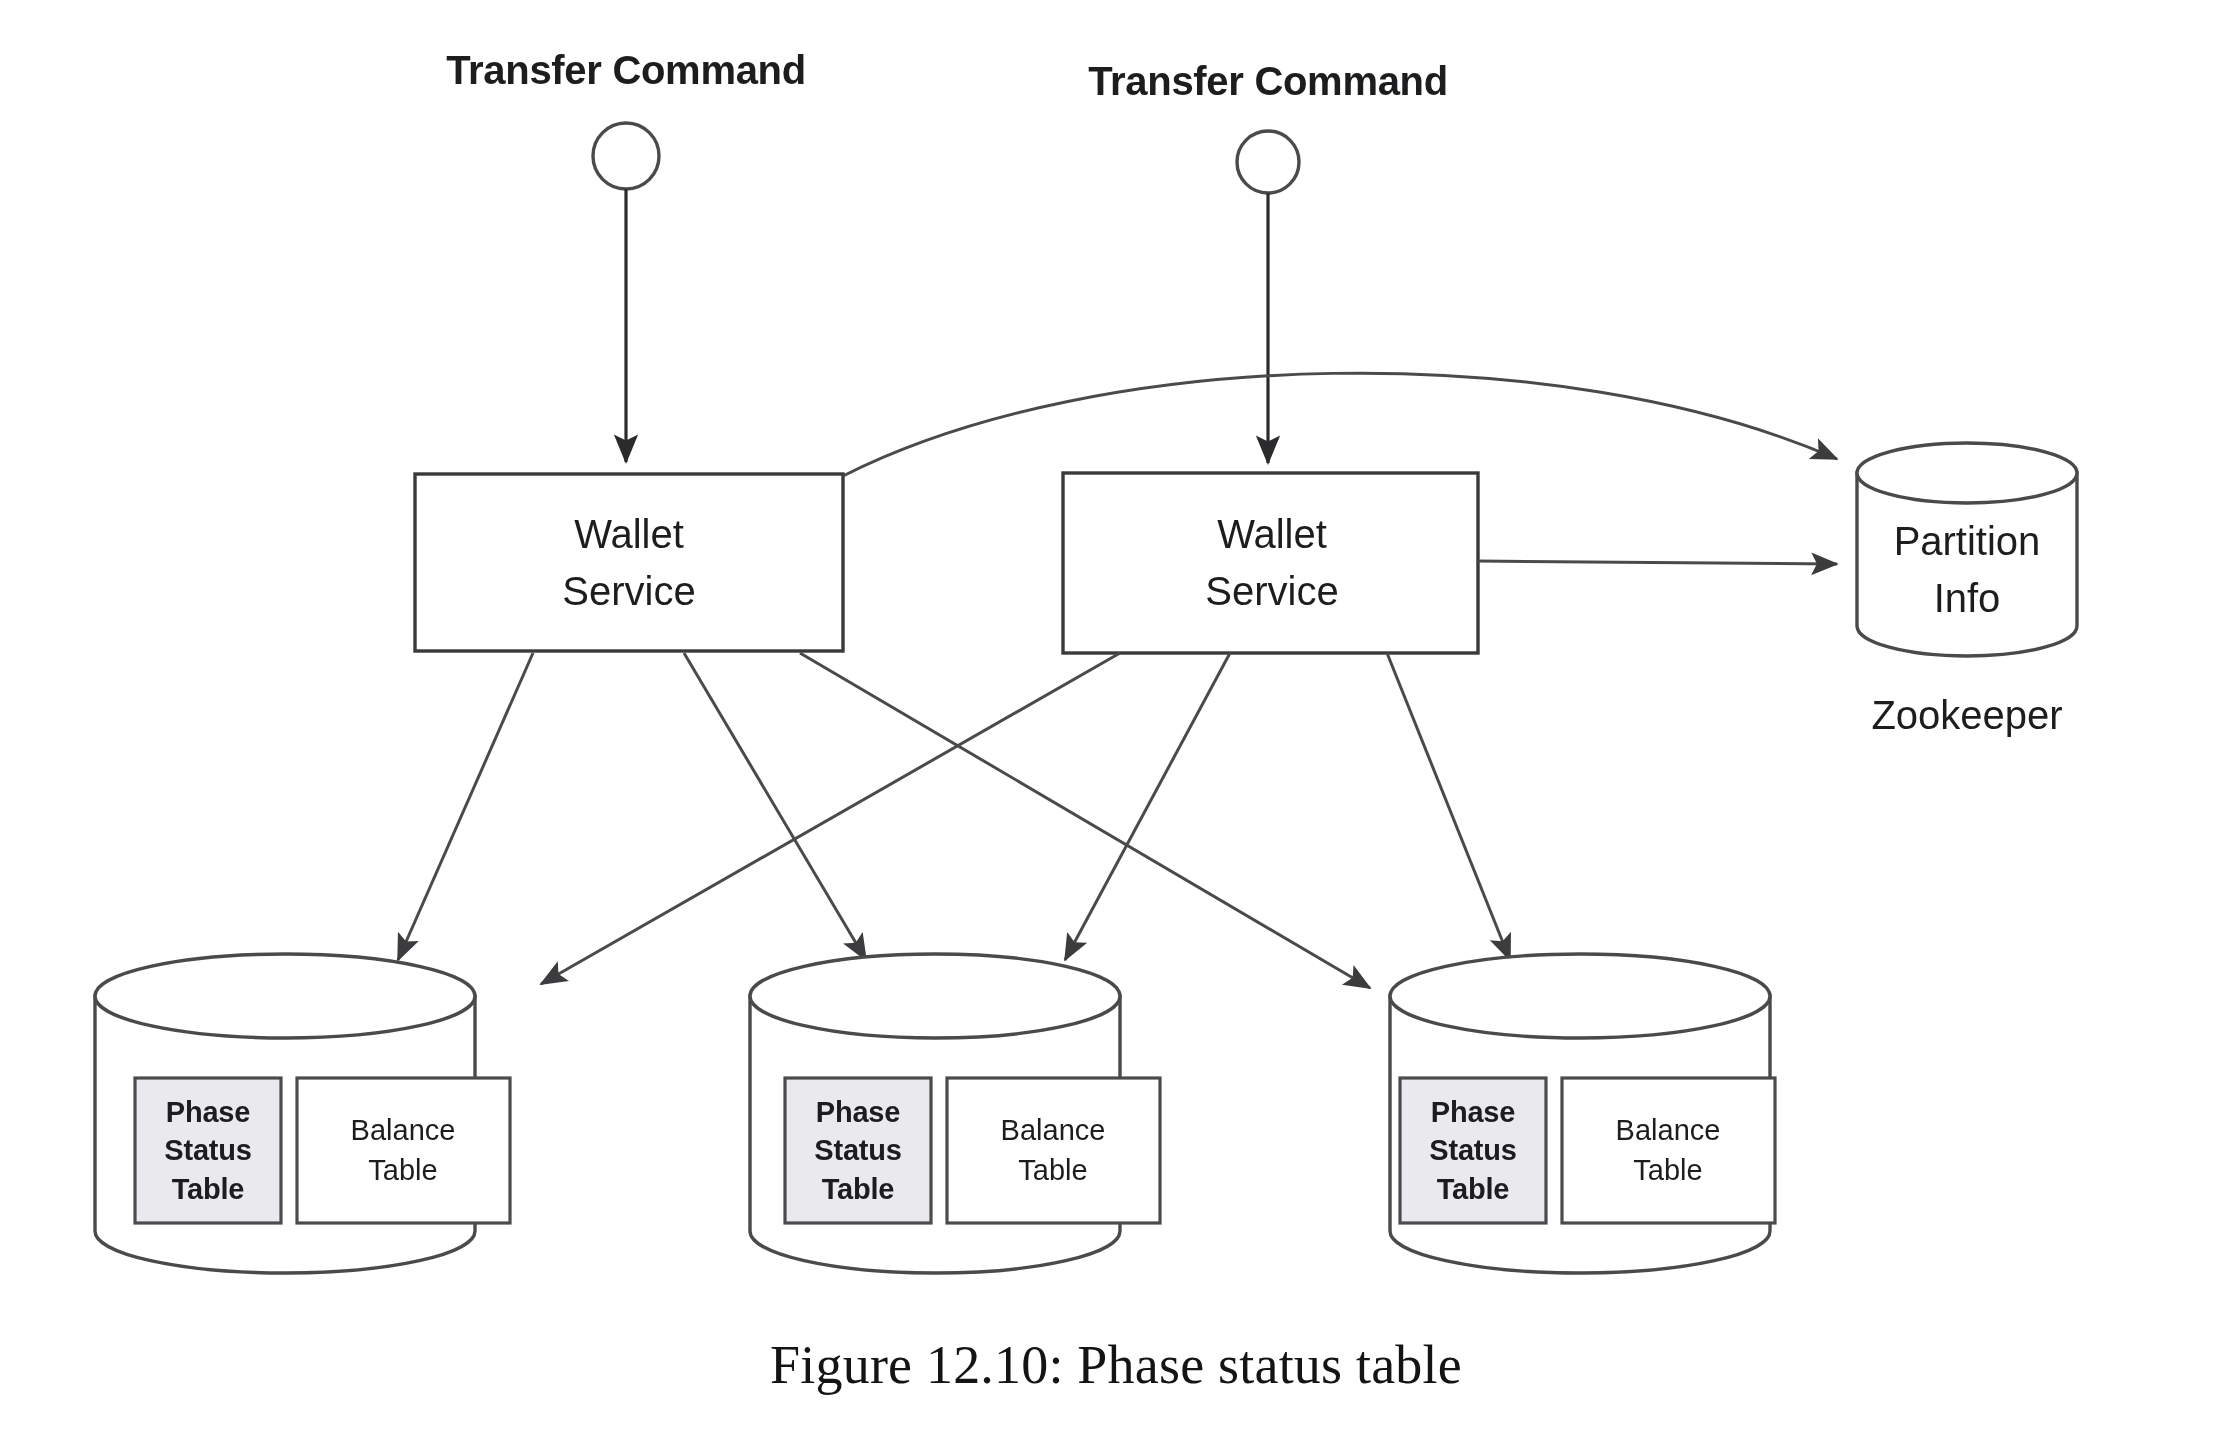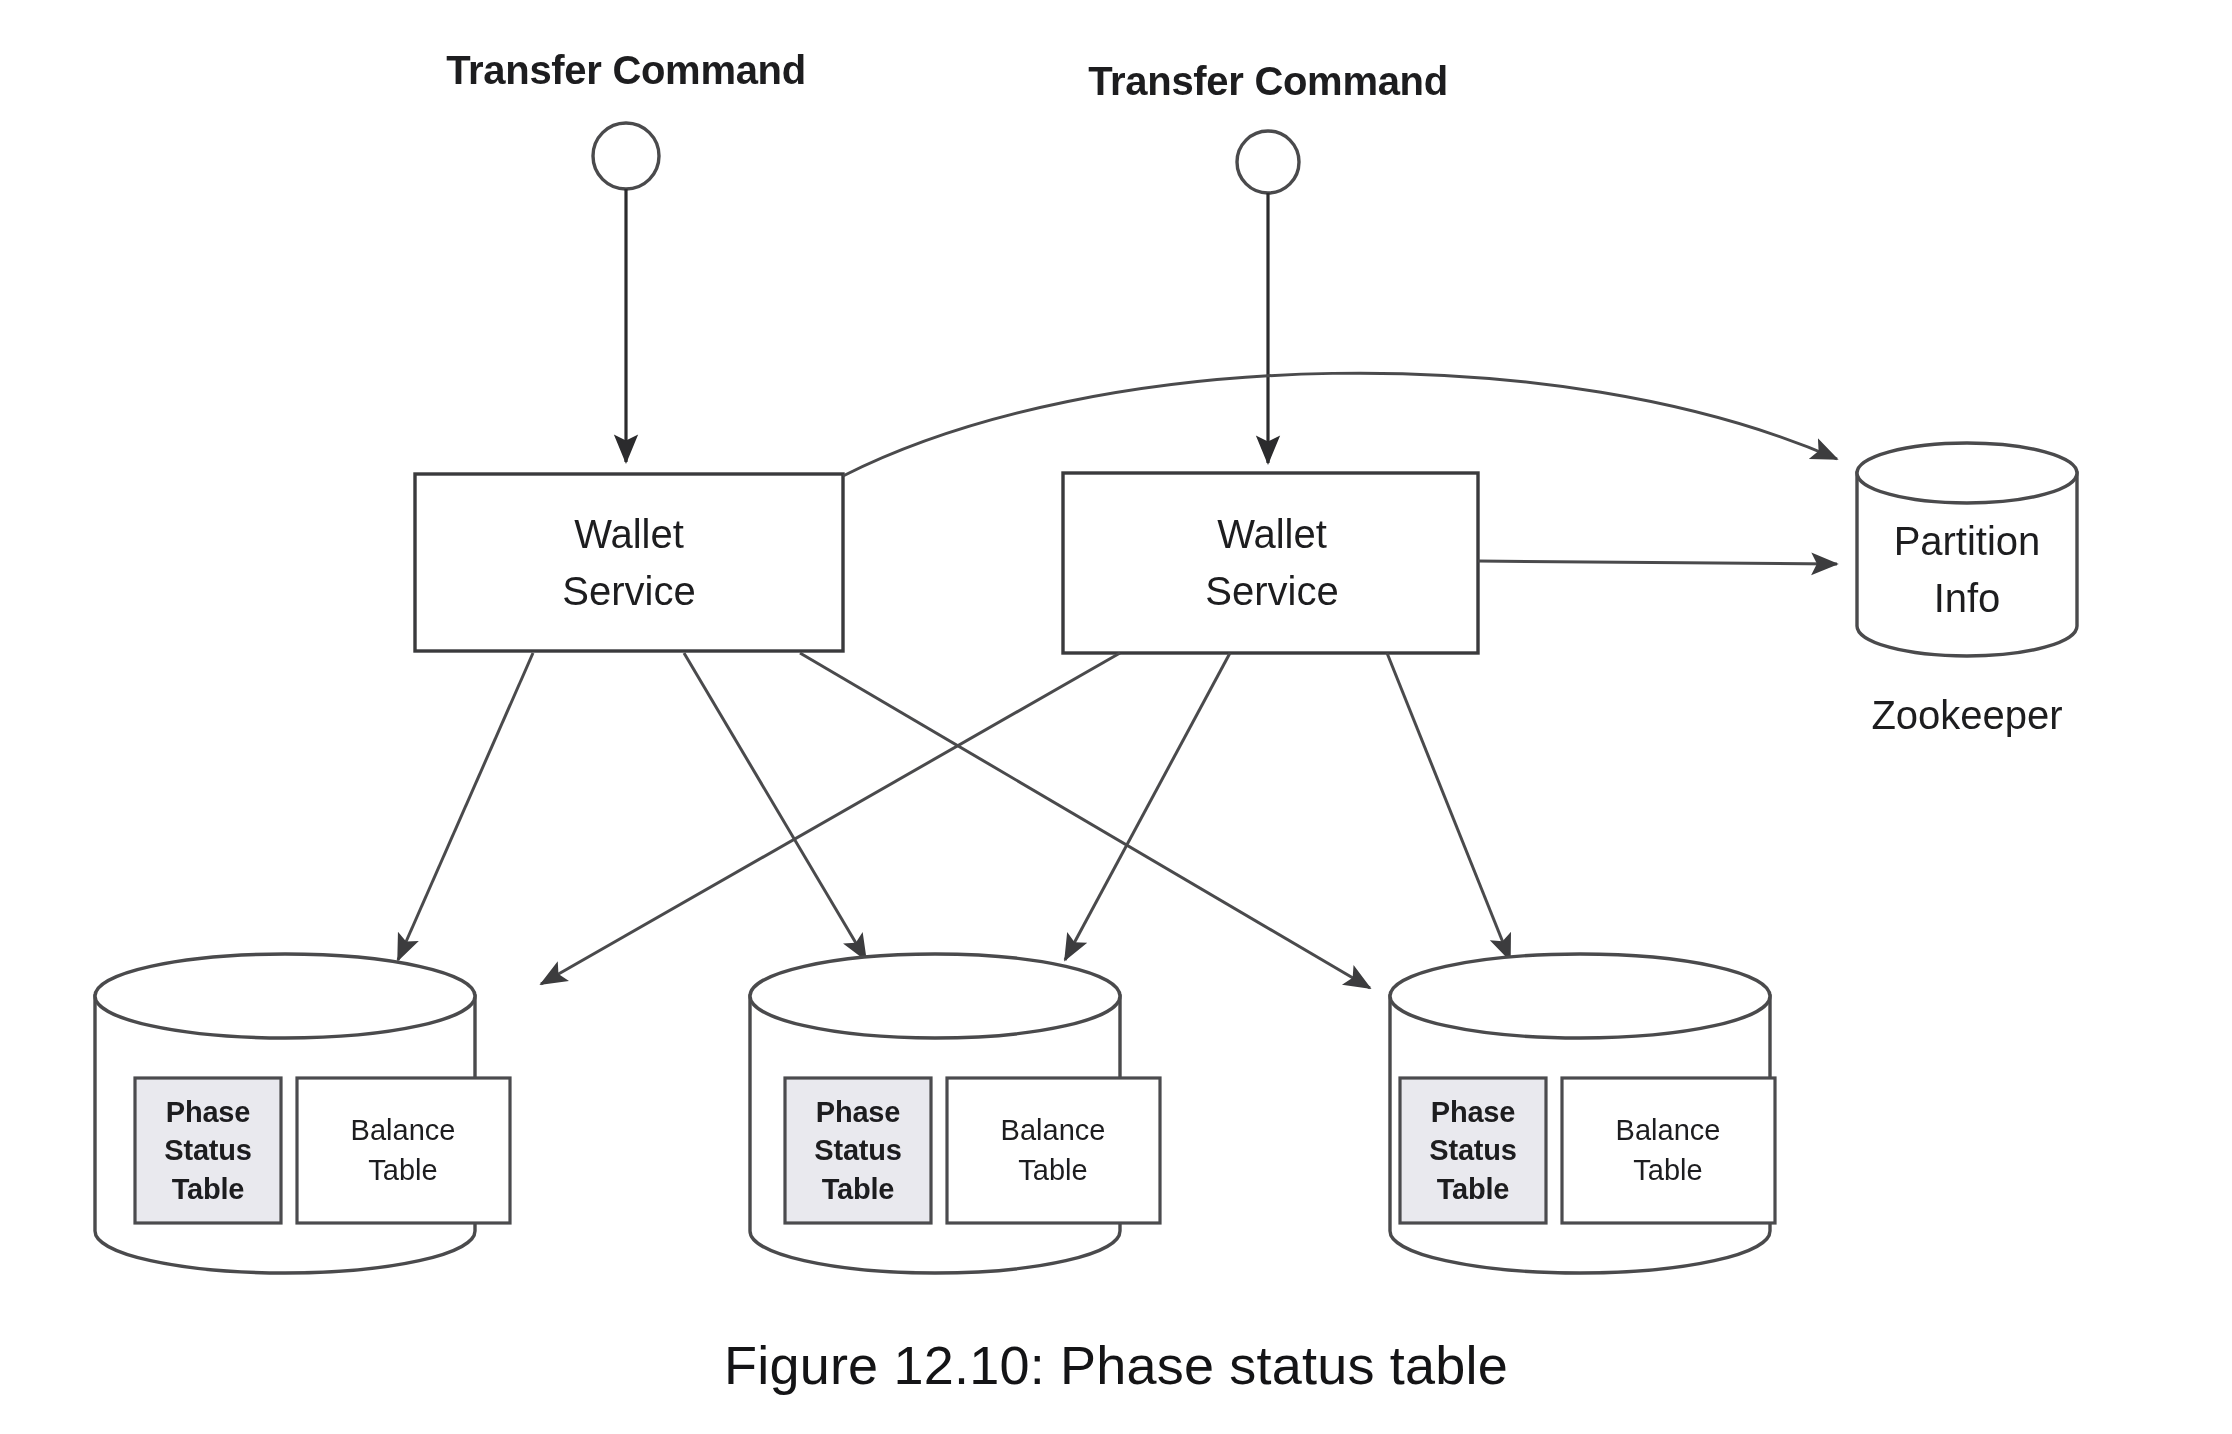--- a/index.html
+++ b/index.html
@@ -94,21 +94,21 @@
   .t-tbl-plain {
     font-size: 29px;
     font-weight: 400;
   }
   .caption {
     position: absolute;
     left: 0;
     top: 1318px;
     width: 2232px;
     text-align: center;
-    font-family: Liberation Sans, sans-serif;
+    font-family: Liberation Serif, serif;
     font-size: 54px;
     color: #141416;
     letter-spacing: 0.2px;
   }
 </style>
 </head>
 <body>
 
 <div id="figure-root">
 

